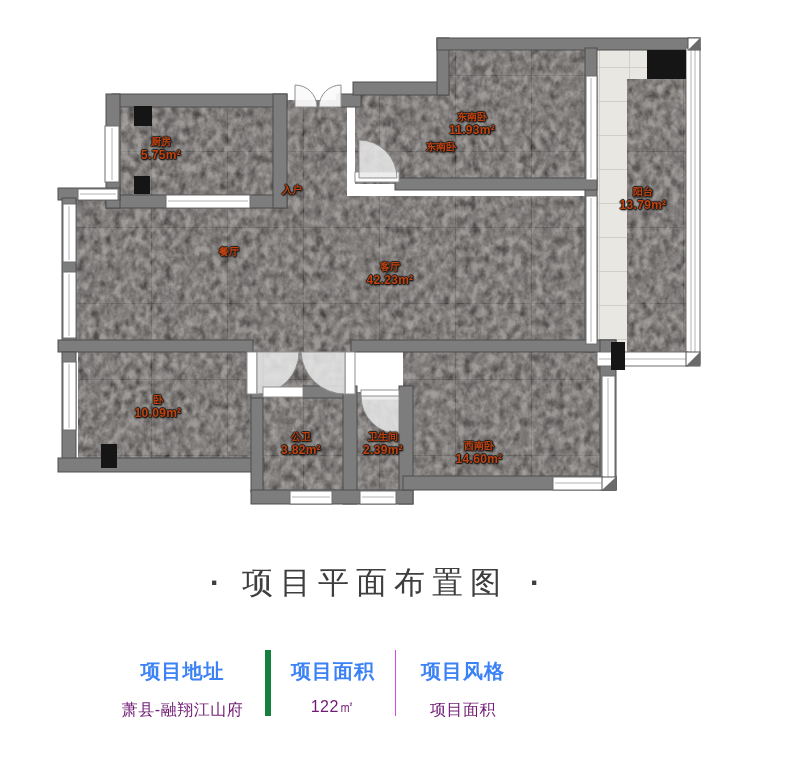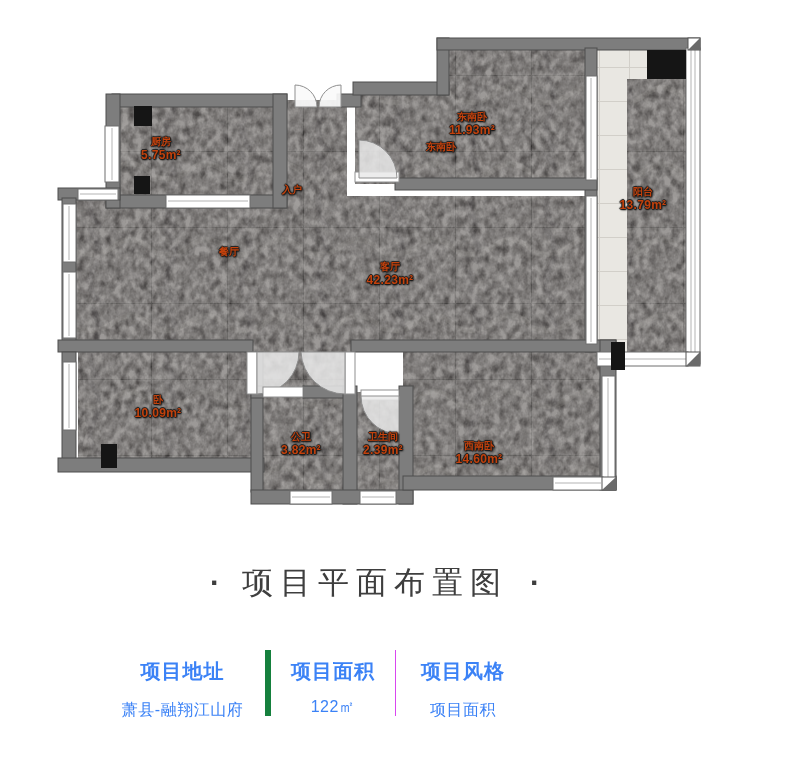--- a/index.html
+++ b/index.html
@@ -15,21 +15,21 @@
   #title-row{position:absolute;left:1px;top:562px;width:748px;text-align:center;color:#3e3e3e;}
   #title-row .dot{font-size:30px;font-weight:700;vertical-align:middle;color:#3e3e3e;}
   #title-row .ttl{font-size:31px;font-weight:500;letter-spacing:7px;margin:0 22px;vertical-align:middle;color:#3e3e3e;}
   #info-row{position:absolute;left:100px;top:650px;width:620px;display:flex;}
   .info-cell{box-sizing:border-box;text-align:center;padding-top:8px;height:66px;}
   .info-cell.c1{width:165px;}
   .info-cell.c2{width:130px;border-left:6px solid #15803d;}
   .info-cell.c3{width:135px;border-left:1px solid #d946ef;}
   .info-cell.c4{width:190px;border-left:1px solid #4d4d4d;}
   .info-label{font-size:20px;font-weight:700;color:#3b82f6;letter-spacing:1px;}
-  .info-value{font-size:16px;color:#3b82f6;margin-top:15px;letter-spacing:.5px;}
+  .info-value{font-size:16px;color:#701a75;margin-top:15px;letter-spacing:.5px;}
   .info-cell.c2 .info-value{font-size:16px;margin-top:12px;}
 </style>
 </head>
 <body>
 
 <div id="stage">
 
   <div id="plan-wrap">
     <svg width="800" height="540" viewBox="0 0 800 540">
       <defs>

